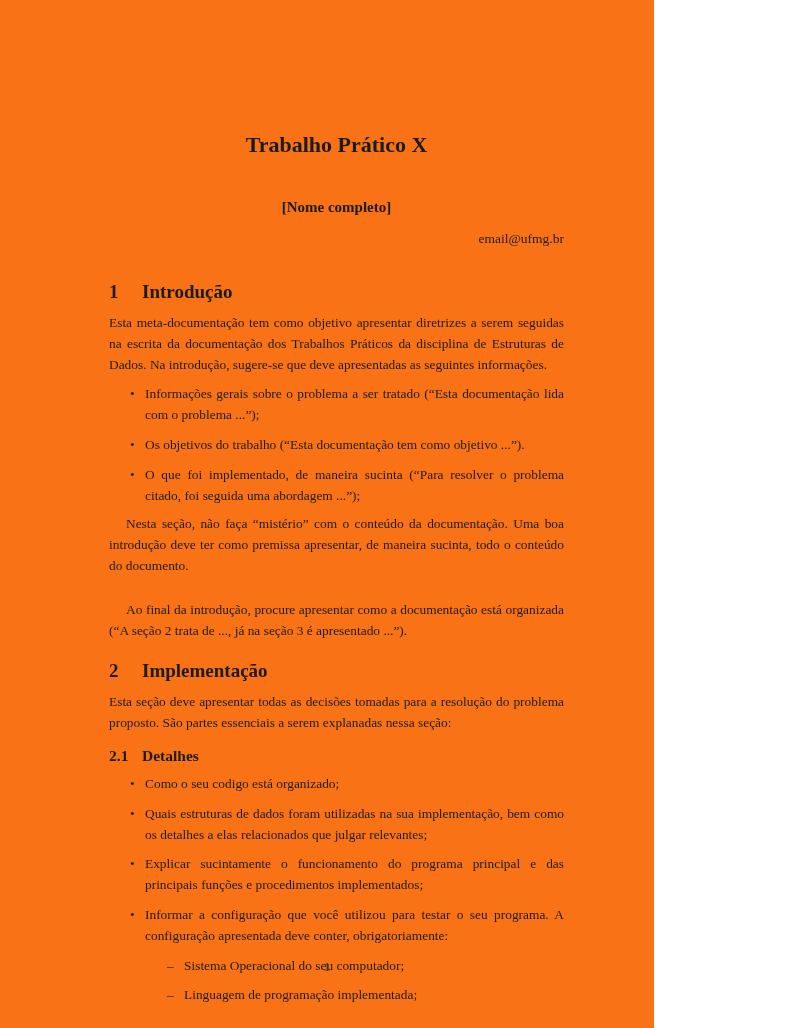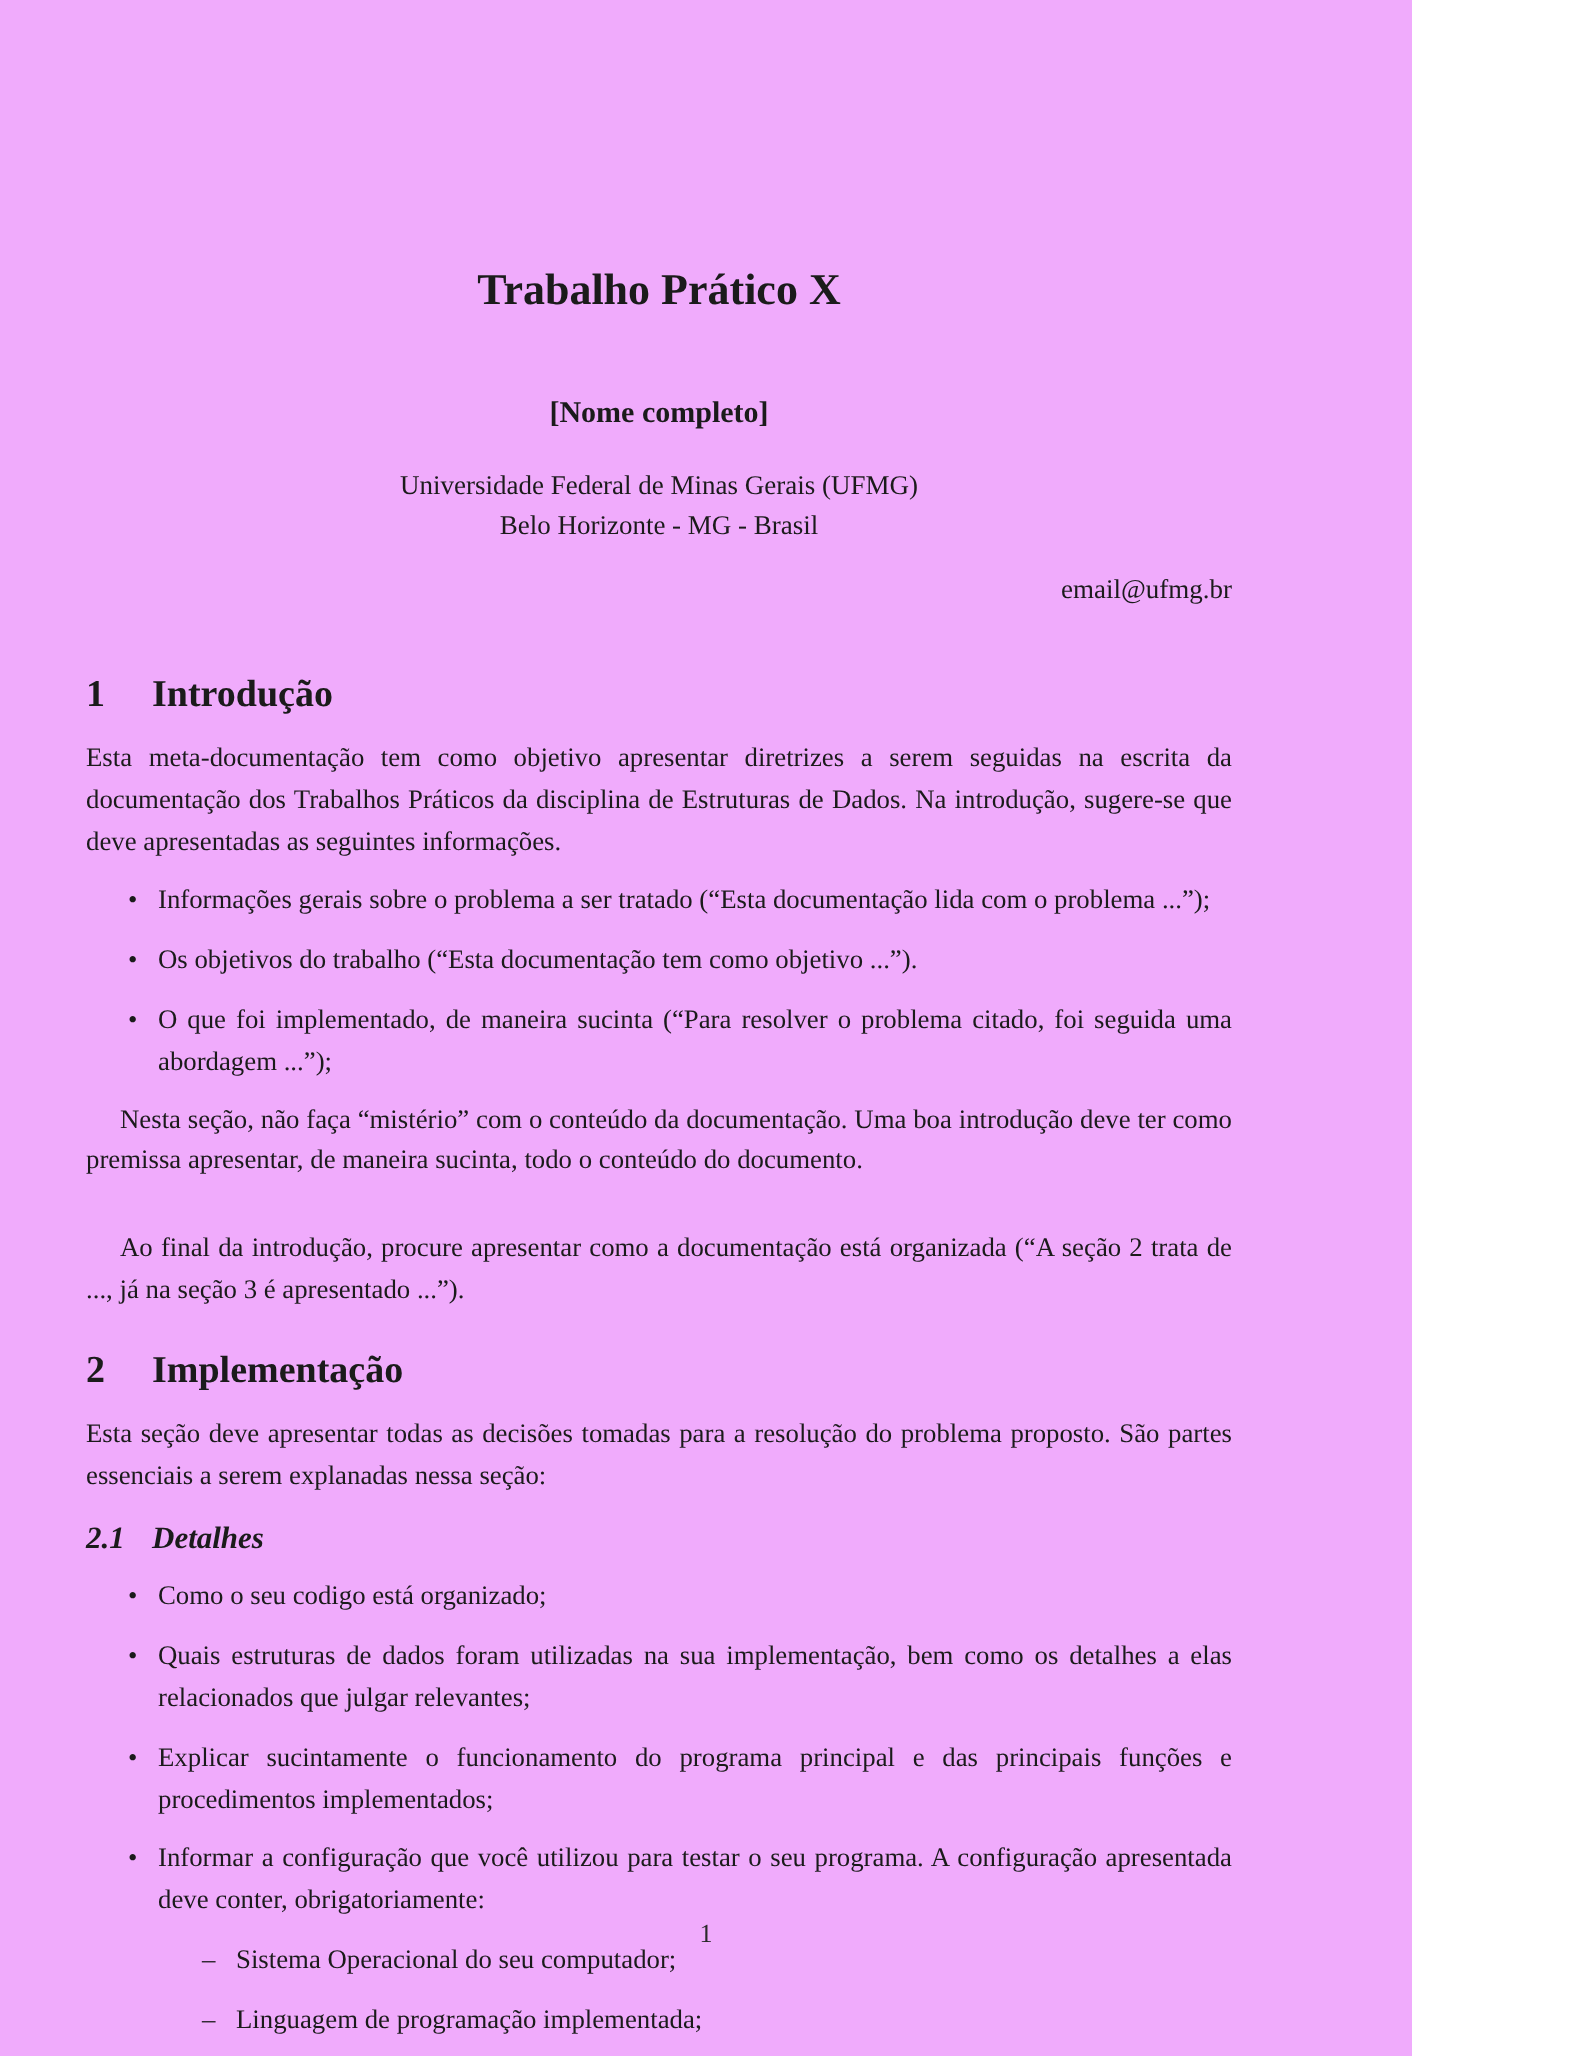--- a/index.html
+++ b/index.html
@@ -6,24 +6,24 @@
   html, body { background: #ffffff; }
   body {
     width: 794px;
     height: 1028px;
     font-family: "Liberation Serif", "DejaVu Serif", serif;
     color: #1b1b1b;
     overflow: hidden;
   }
   .page {
     position: relative;
-    width: 706px;
+    width: 654px;
     height: 1028px;
-    padding: 131px 90px 0 43px;
-    background: #f0abfc;
+    padding: 131px 90px 0 109px;
+    background: #f97316;
   }
   .title {
     font-size: 22px;
     font-weight: bold;
     text-align: center;
     line-height: 27px;
   }
   .author {
     margin-top: 40px;
     font-size: 15px;
@@ -48,21 +48,20 @@
     font-size: 19px;
     font-weight: bold;
     line-height: 24px;
   }
   .sec-heading.second { margin-top: 18px; }
   .sub-heading {
     margin-top: 12px;
     font-size: 15.5px;
     font-weight: bold;
     line-height: 19px;
-    font-style: italic;
   }
   .secnum {
     display: inline-block;
     min-width: 33px;
   }
   p {
     margin-top: 9px;
     font-size: 13.4px;
     line-height: 20.8px;
     text-align: justify;
@@ -115,24 +114,20 @@
 </style>
 </head>
 <body>
 
 <div class="page">
 
   <div class="title">Trabalho Prático X</div>
 
   <div class="author">[Nome completo]</div>
 
-  <div class="affiliation">
-    <div>Universidade Federal de Minas Gerais (UFMG)</div>
-    <div>Belo Horizonte - MG - Brasil</div>
-  </div>
 
   <div class="email">email@ufmg.br</div>
 
   <div class="sec-heading">
     <span class="secnum">1</span><span>Introdução</span>
   </div>
 
   <p>Esta meta-documentação tem como objetivo apresentar diretrizes a serem seguidas na escrita da documentação dos Trabalhos Práticos da disciplina de Estruturas de Dados. Na introdução, sugere-se que deve apresentadas as seguintes informações.</p>
 
   <ul class="bullets">

